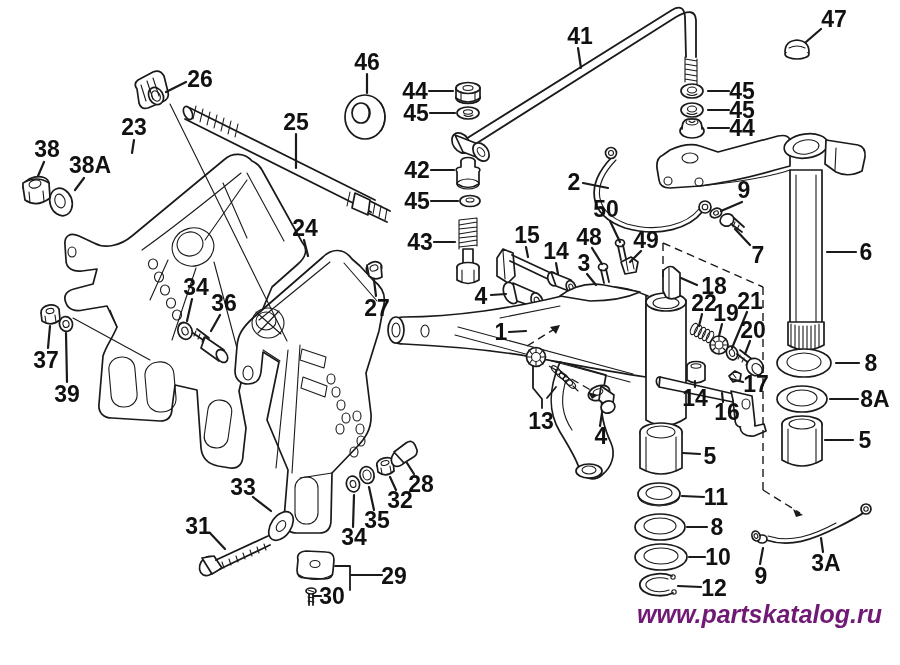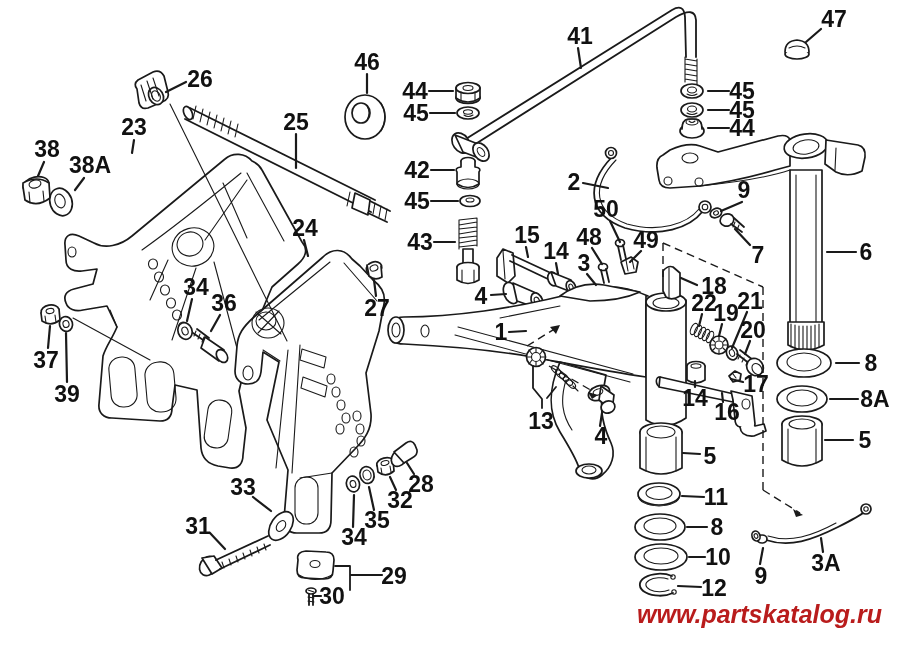--- a/index.html
+++ b/index.html
@@ -576,14 +576,14 @@
         <text x="875" y="399" text-anchor="middle" dominant-baseline="central" class="callout">8A</text>
         <polyline points="853,440 825,440" class="leader"></polyline>
         <text x="865" y="440" text-anchor="middle" dominant-baseline="central" class="callout">5</text>
         <polyline points="760,564 763,548" class="leader"></polyline>
         <text x="761" y="576" text-anchor="middle" dominant-baseline="central" class="callout">9</text>
         <polyline points="823,552 821,538" class="leader"></polyline>
         <text x="826" y="563" text-anchor="middle" dominant-baseline="central" class="callout">3A</text>
       </g>
   </svg>
 
-  <div id="watermark" style="color: #b91c1c; text-align: center;">www.partskatalog.ru</div>
+  <div id="watermark" style="color: #701a75; text-align: center;">www.partskatalog.ru</div>
 </div>
 
 </body></html>

